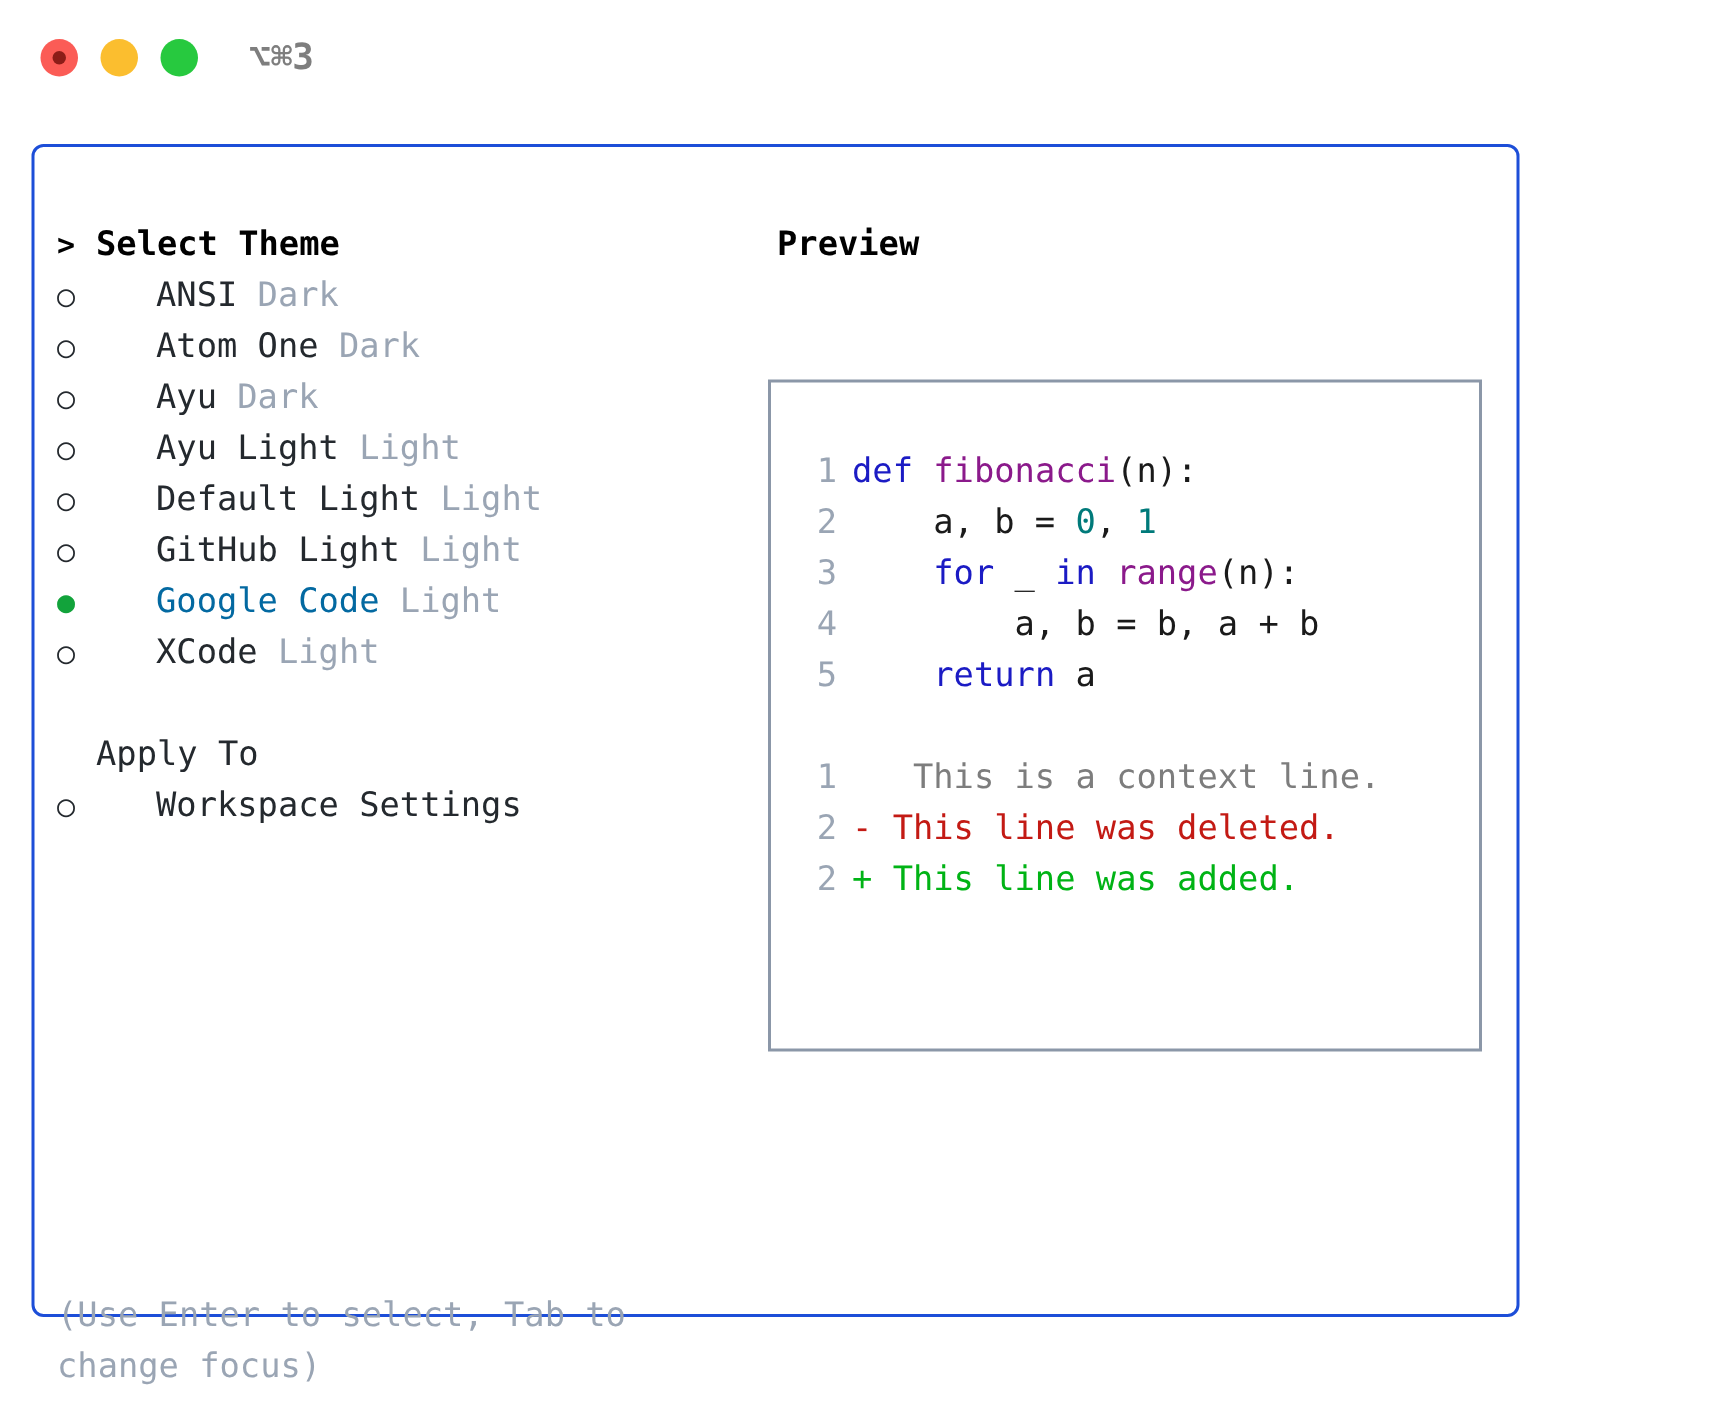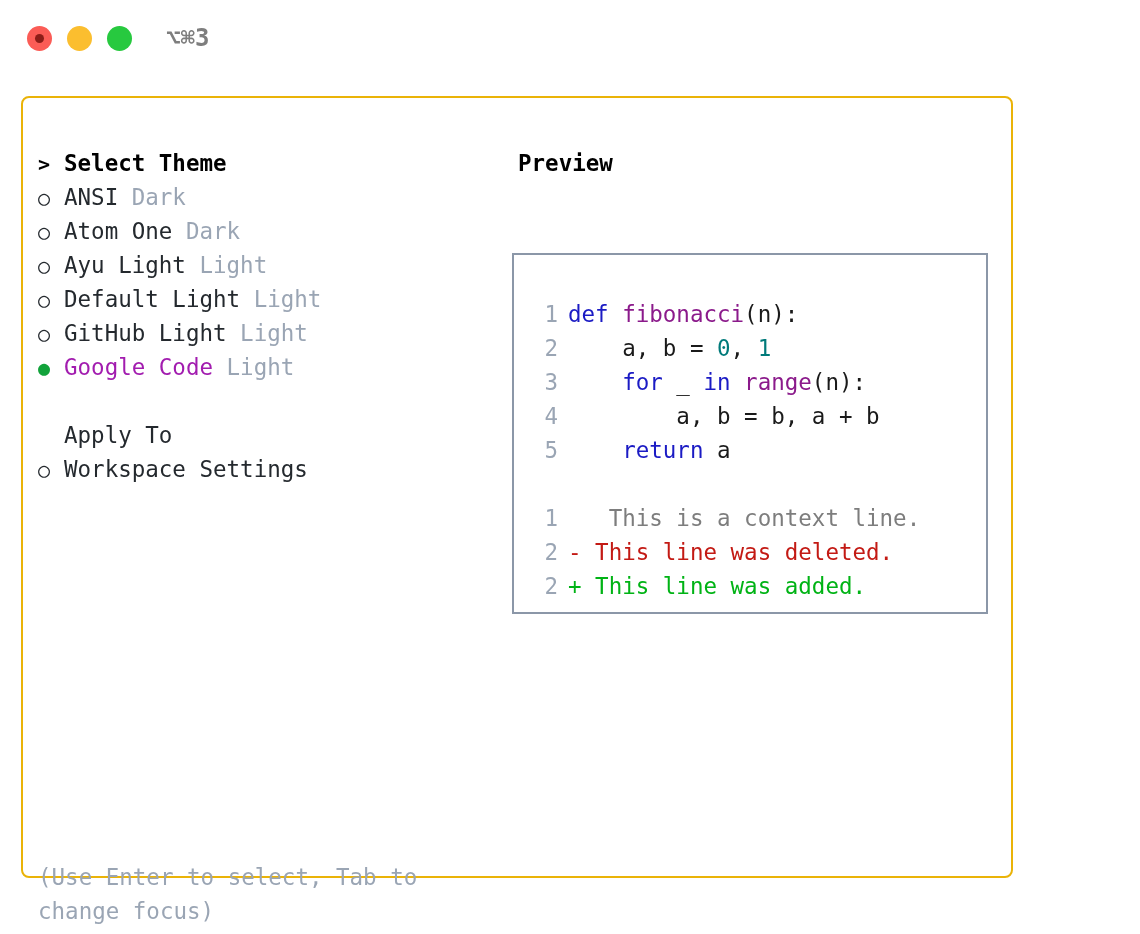--- a/index.html
+++ b/index.html
@@ -62,21 +62,21 @@
     line-height: 30px;
   }
 
   
   #panel {
     position: absolute;
     left: 21px;
     top: 96px;
     width: 992px;
     height: 782px;
-    border: 2px solid #eab308;
+    border: 2px solid #1d4ed8;
     border-radius: 8px;
     box-sizing: border-box;
   }
 
   
   #left-col {
     position: absolute;
     left: 15px;
     top: 48px;
     width: 430px;
@@ -92,24 +92,24 @@
     display: inline-block;
     width: 26px;
     font-size: 20px;
     color: #24292e;
   }
   .section-title {
     font-weight: bold;
     color: #000000;
   }
   .section-title .marker { font-weight: bold; color:#000; }
-  .row .name { color: #24292e; }
+  .row .name { color: #24292e; margin-left: 40px; }
   .row .suffix { color: #9aa5b4; }
   .row.selected .marker { color: #12a33b; }
-  .row.selected .name   { color: #a21caf; }
+  .row.selected .name   { color: #0369a1; }
 
   .spacer { height: 34px; }
 
   #hint {
     position: absolute;
     left: 15px;
     top: 762px;
     width: 410px;
     font-size: 22.5px;
     line-height: 34px;
@@ -128,21 +128,21 @@
     line-height: 34px;
     font-weight: bold;
     color: #000000;
     margin-left: 16px;
   }
   #preview-box {
     position: absolute;
     left: 10px;
     top: 107px;
     width: 476px;
-    height: 361px;
+    height: 448px;
     border: 2px solid #8b97a8;
     box-sizing: border-box;
     background: #ffffff;
   }
   #code {
     position: absolute;
     left: 18px;
     top: 42px;
     font-size: 22.5px;
     line-height: 34px;
@@ -179,24 +179,26 @@
 
   <div id="panel">
 
     <div id="left-col">
       <div class="row section-title">
         <span class="marker">&gt;</span><span>Select Theme</span>
       </div>
       <div id="theme-list">
           <div class="row"><span class="marker">○</span><span class="name">ANSI</span><span class="suffix"> Dark</span></div>
           <div class="row"><span class="marker">○</span><span class="name">Atom One</span><span class="suffix"> Dark</span></div>
+          <div class="row"><span class="marker">○</span><span class="name">Ayu</span><span class="suffix"> Dark</span></div>
           <div class="row"><span class="marker">○</span><span class="name">Ayu Light</span><span class="suffix"> Light</span></div>
           <div class="row"><span class="marker">○</span><span class="name">Default Light</span><span class="suffix"> Light</span></div>
           <div class="row"><span class="marker">○</span><span class="name">GitHub Light</span><span class="suffix"> Light</span></div>
           <div class="row selected"><span class="marker">●</span><span class="name">Google Code</span><span class="suffix"> Light</span></div>
+          <div class="row"><span class="marker">○</span><span class="name">XCode</span><span class="suffix"> Light</span></div>
         </div>
 
       <div class="spacer"></div>
 
       <div class="row">
         <span class="marker"></span><span>Apply To</span>
       </div>
       <div id="apply-list">
           <div class="row"><span class="marker">○</span><span class="name">Workspace Settings</span></div>
         </div>

